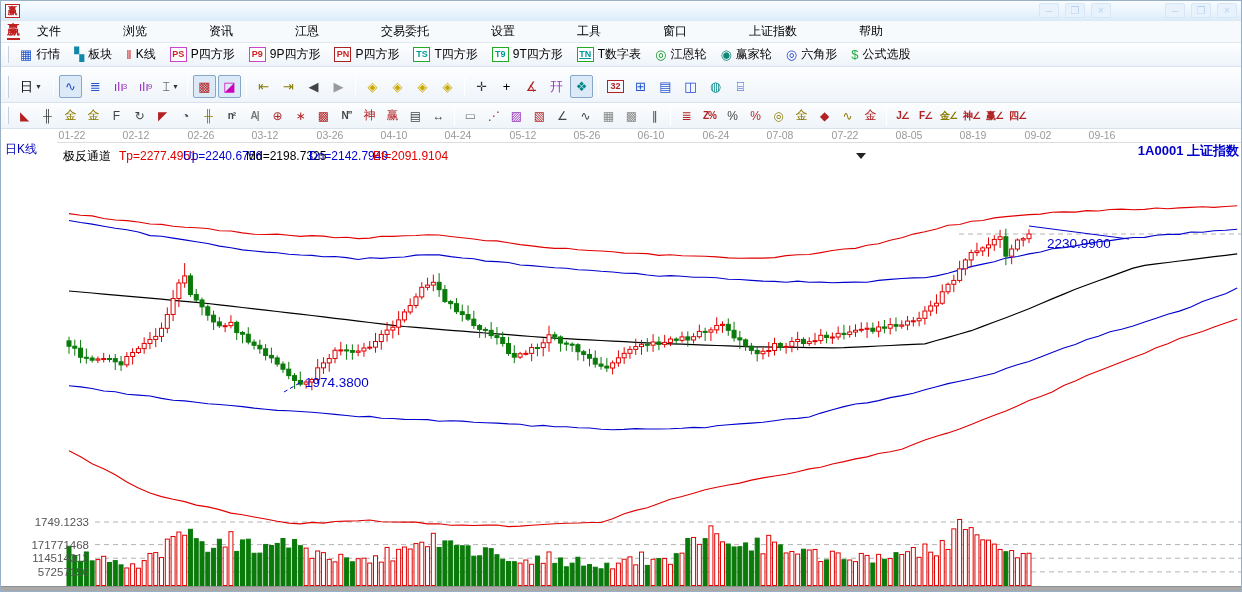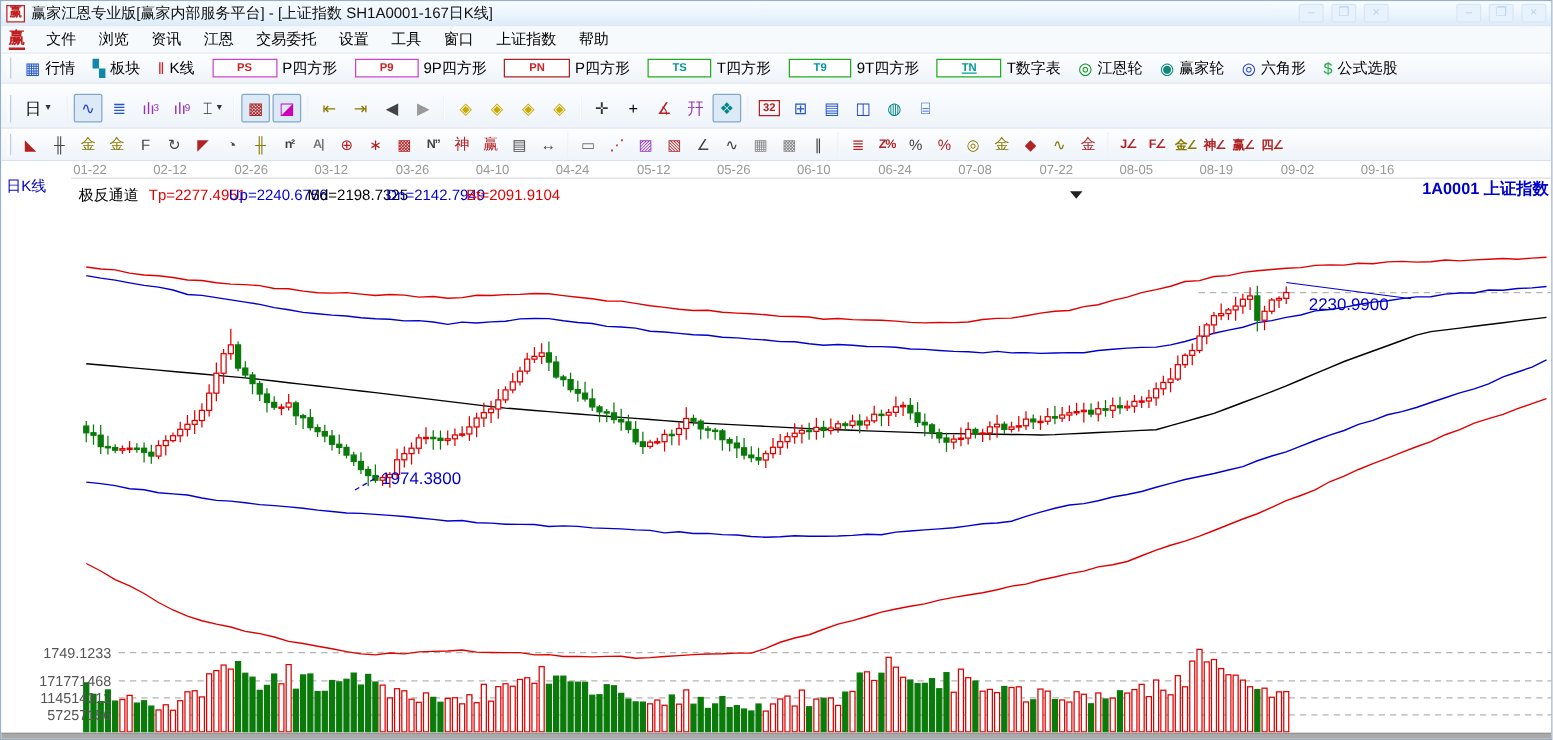--- a/index.html
+++ b/index.html
@@ -26,21 +26,21 @@
   .menu-item{font-size:12px;color:#000;padding:2px 9px;cursor:default;}
   
   .tb{display:flex;align-items:center;background:linear-gradient(180deg,#fdfeff,#eef4fa);
     border-bottom:1px solid #d9e2ec;padding:0 4px;}
   .tb1{height:24px;flex:0 0 24px;}
   .tb2{height:36px;flex:0 0 36px;align-items:flex-end;padding-bottom:4px;}
   .tb3{height:26px;flex:0 0 26px;}
   .handle{width:3px;height:70%;border-left:1px solid #fff;border-right:1px solid #c4d0dc;margin:0 4px 0 1px;}
   .sep{width:1px;height:20px;background:#c8d4e0;border-right:1px solid #fff;margin:0 4px;}
   .tb1-item{display:inline-flex;align-items:center;gap:4px;font-size:12px;color:#000;padding:1px 7px;cursor:default;}
-  .ibox{min-width:17px;height:15px;padding:0 19px;border:1px solid;display:inline-flex;align-items:center;
+  .ibox{min-width:17px;height:15px;padding:0 1px;border:1px solid;display:inline-flex;align-items:center;
     justify-content:center;font-size:9px;font-weight:bold;background:#fff;line-height:1;}
   .iglyph{font-size:13px;line-height:1;}
   .tbtn{width:23px;height:23px;display:inline-flex;align-items:center;justify-content:center;
     font-size:13px;border:1px solid transparent;border-radius:2px;margin:0 1px;cursor:default;background:transparent;position:relative;}
   .tbtn.pressed{background:#dce9f7;border:1px solid #86a7c8;}
   .tbtn.wide{width:34px;}
   .tbtn sub{font-size:8px;margin-left:-1px;}
   .tbtn .dd{font-size:7px;color:#333;margin-left:2px;}
   .tbtn .boxed{border:1px solid currentColor;font-size:9px;font-weight:bold;padding:1px 2px;line-height:1;}
   .tb3 .tbtn{width:21px;height:21px;font-size:12px;}
@@ -51,36 +51,35 @@
   .chart text{font-family:"Liberation Sans","DejaVu Sans",sans-serif;}
   .scroll{flex:0 0 7px;height:7px;background:#a9a9a9;border-top:1px solid #8f8f8f;}
 </style>
 </head>
 <body>
 
 <div class="win">
 
   <div class="titlebar">
     <span class="logo">赢</span>
-    <span class="titletext">赢家江恩专业版[赢家内部服务平台] - [上证指数  SH1A0001-167日K线]</span>
     <div class="winctl" style="right:130px;" id="ctlChild">
         <span class="wbtn">–</span>
         <span class="wbtn">❐</span>
         <span class="wbtn">×</span>
       </div>
     <div class="winctl" style="right:4px;" id="ctlMain">
         <span class="wbtn">–</span>
         <span class="wbtn">❐</span>
         <span class="wbtn">×</span>
       </div>
   </div>
 
   <div class="menubar">
     <span class="mlogo">赢</span>
-    <span id="menuItems" style="display:flex;">
+    <span id="menuItems" style="display:flex;gap:44px;">
         <span class="menu-item">文件</span>
         <span class="menu-item">浏览</span>
         <span class="menu-item">资讯</span>
         <span class="menu-item">江恩</span>
         <span class="menu-item">交易委托</span>
         <span class="menu-item">设置</span>
         <span class="menu-item">工具</span>
         <span class="menu-item">窗口</span>
         <span class="menu-item">上证指数</span>
         <span class="menu-item">帮助</span>

